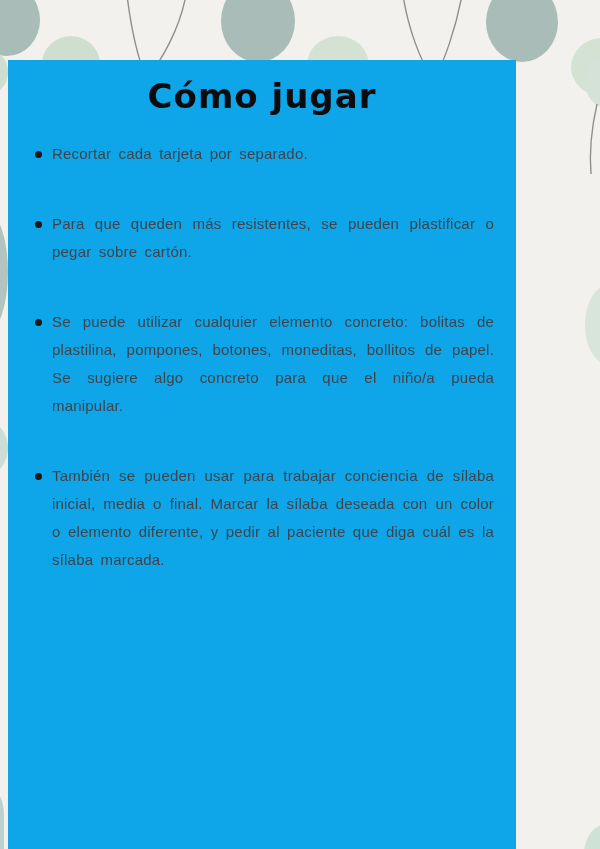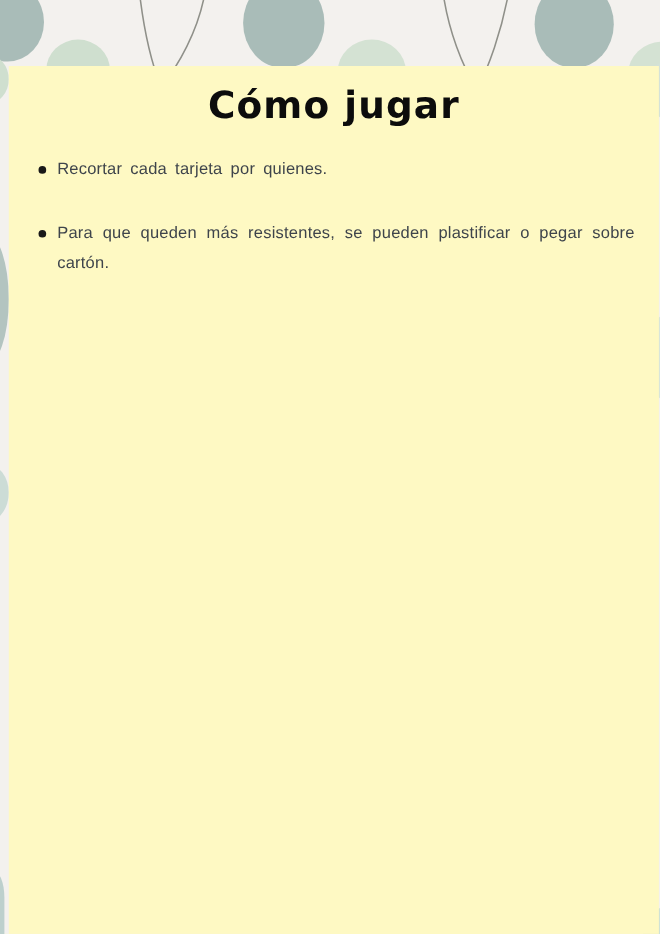--- a/index.html
+++ b/index.html
@@ -31,22 +31,22 @@
   .rp2 { left: 585px; top: 286px; width: 44px; height: 78px;  background: #d8e5da; }
   .rp3 { left: 584px; top: 824px; width: 46px; height: 60px;  background: #cfe2d6; }
 
   .strings { position: absolute; inset: 0; width: 600px; height: 849px; }
   .strings path { fill: none; stroke: #8f9089; stroke-width: 1.4; }
 
   
   .card {
     position: absolute;
     left: 8px; top: 60px;
-    width: 591px; height: 789px;
-    background: #fef9c3;
+    width: 508px; height: 789px;
+    background: #0ea5e9;
   }
 
   .title {
     margin-top: 16px;
     text-align: center;
     font-family: "DejaVu Sans", sans-serif;
     font-weight: 900;
     font-size: 34px;
     letter-spacing: 1px;
     color: #0c0c0c;
@@ -59,21 +59,21 @@
   .instructions li {
     position: relative;
     padding-left: 18px;
     font-size: 15px;
     line-height: 28px;
     letter-spacing: 0.2px;
     word-spacing: 3px;
     text-align: justify;
     color: #3e444b;
   }
-  .instructions li + li { margin-top: 30px; }
+  .instructions li + li { margin-top: 42px; }
   .instructions li::before {
     content: "";
     position: absolute;
     left: 1px; top: 11px;
     width: 7px; height: 7px;
     border-radius: 50%;
     background: #191919;
   }
 </style>
 </head>
@@ -100,16 +100,18 @@
     <path d="M 186,-5 C 180,28 162,60 147,78"></path>
     <path d="M 403,-5 C 408,28 420,60 433,80"></path>
     <path d="M 462,-5 C 456,28 444,62 434,80"></path>
     <path d="M 597,104 C 592,126 589,150 591,174"></path>
   </svg>
 </div>
 
 <div class="card">
   <h1 class="title">Cómo jugar</h1>
   <ul class="instructions">
-    <li>Recortar cada tarjeta por quienes.</li>
+    <li>Recortar cada tarjeta por separado.</li>
     <li>Para que queden más resistentes, se pueden plastificar o pegar sobre cartón.</li>
+    <li>Se puede utilizar cualquier elemento concreto: bolitas de plastilina, pompones, botones, moneditas, bollitos de papel. Se sugiere algo concreto para que el niño/a pueda manipular.</li>
+    <li>También se pueden usar para trabajar conciencia de sílaba inicial, media o final. Marcar la sílaba deseada con un color o elemento diferente, y pedir al paciente que diga cuál es la sílaba marcada.</li>
   </ul>
 </div>
 
 </body></html>

